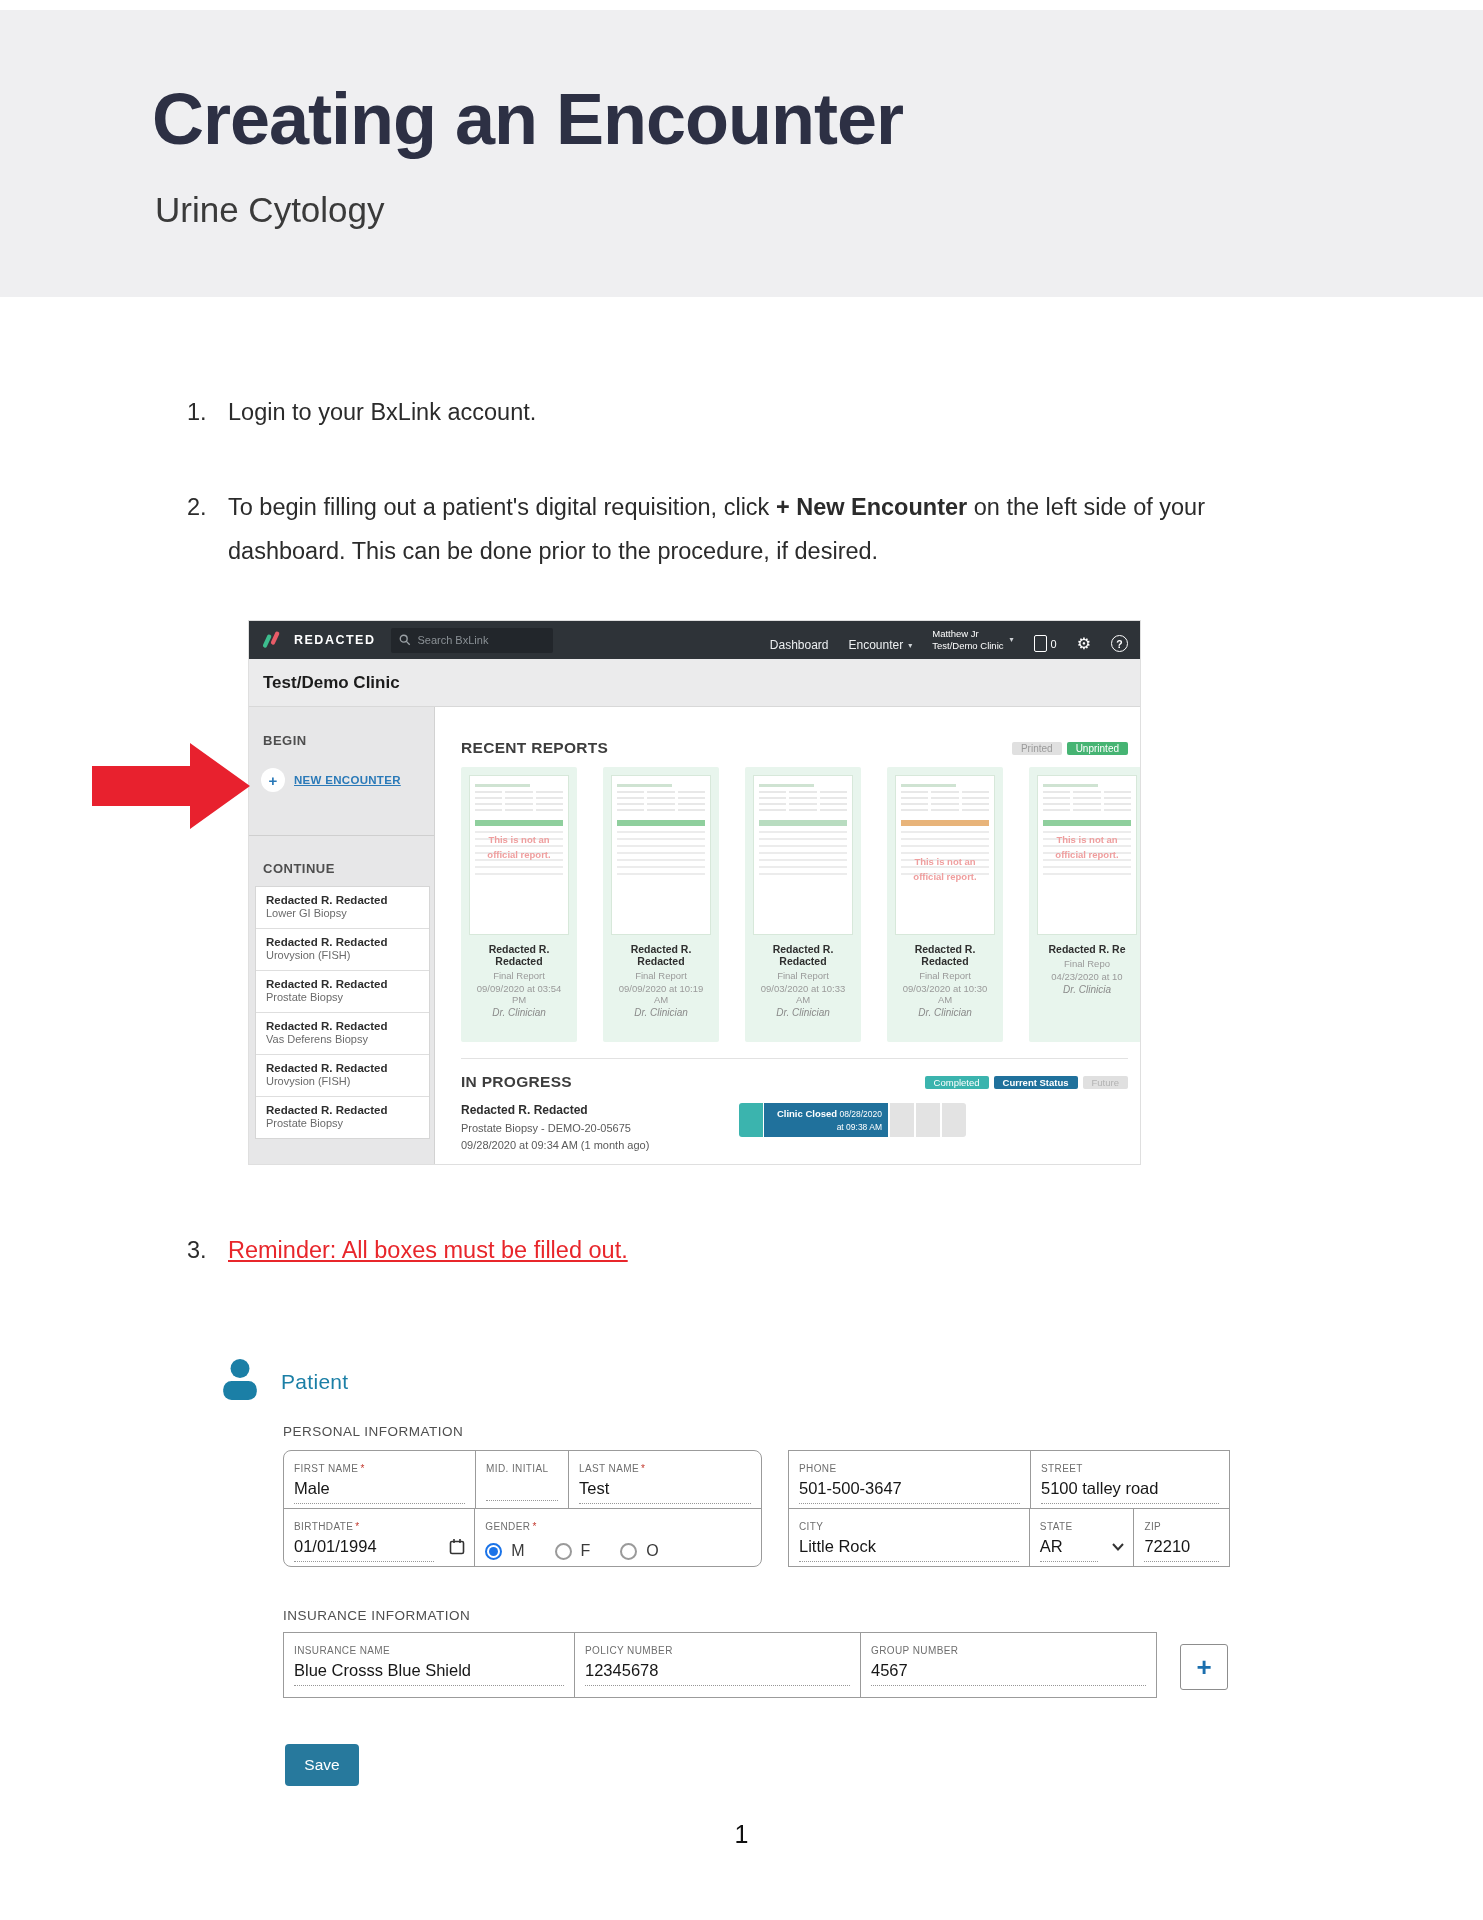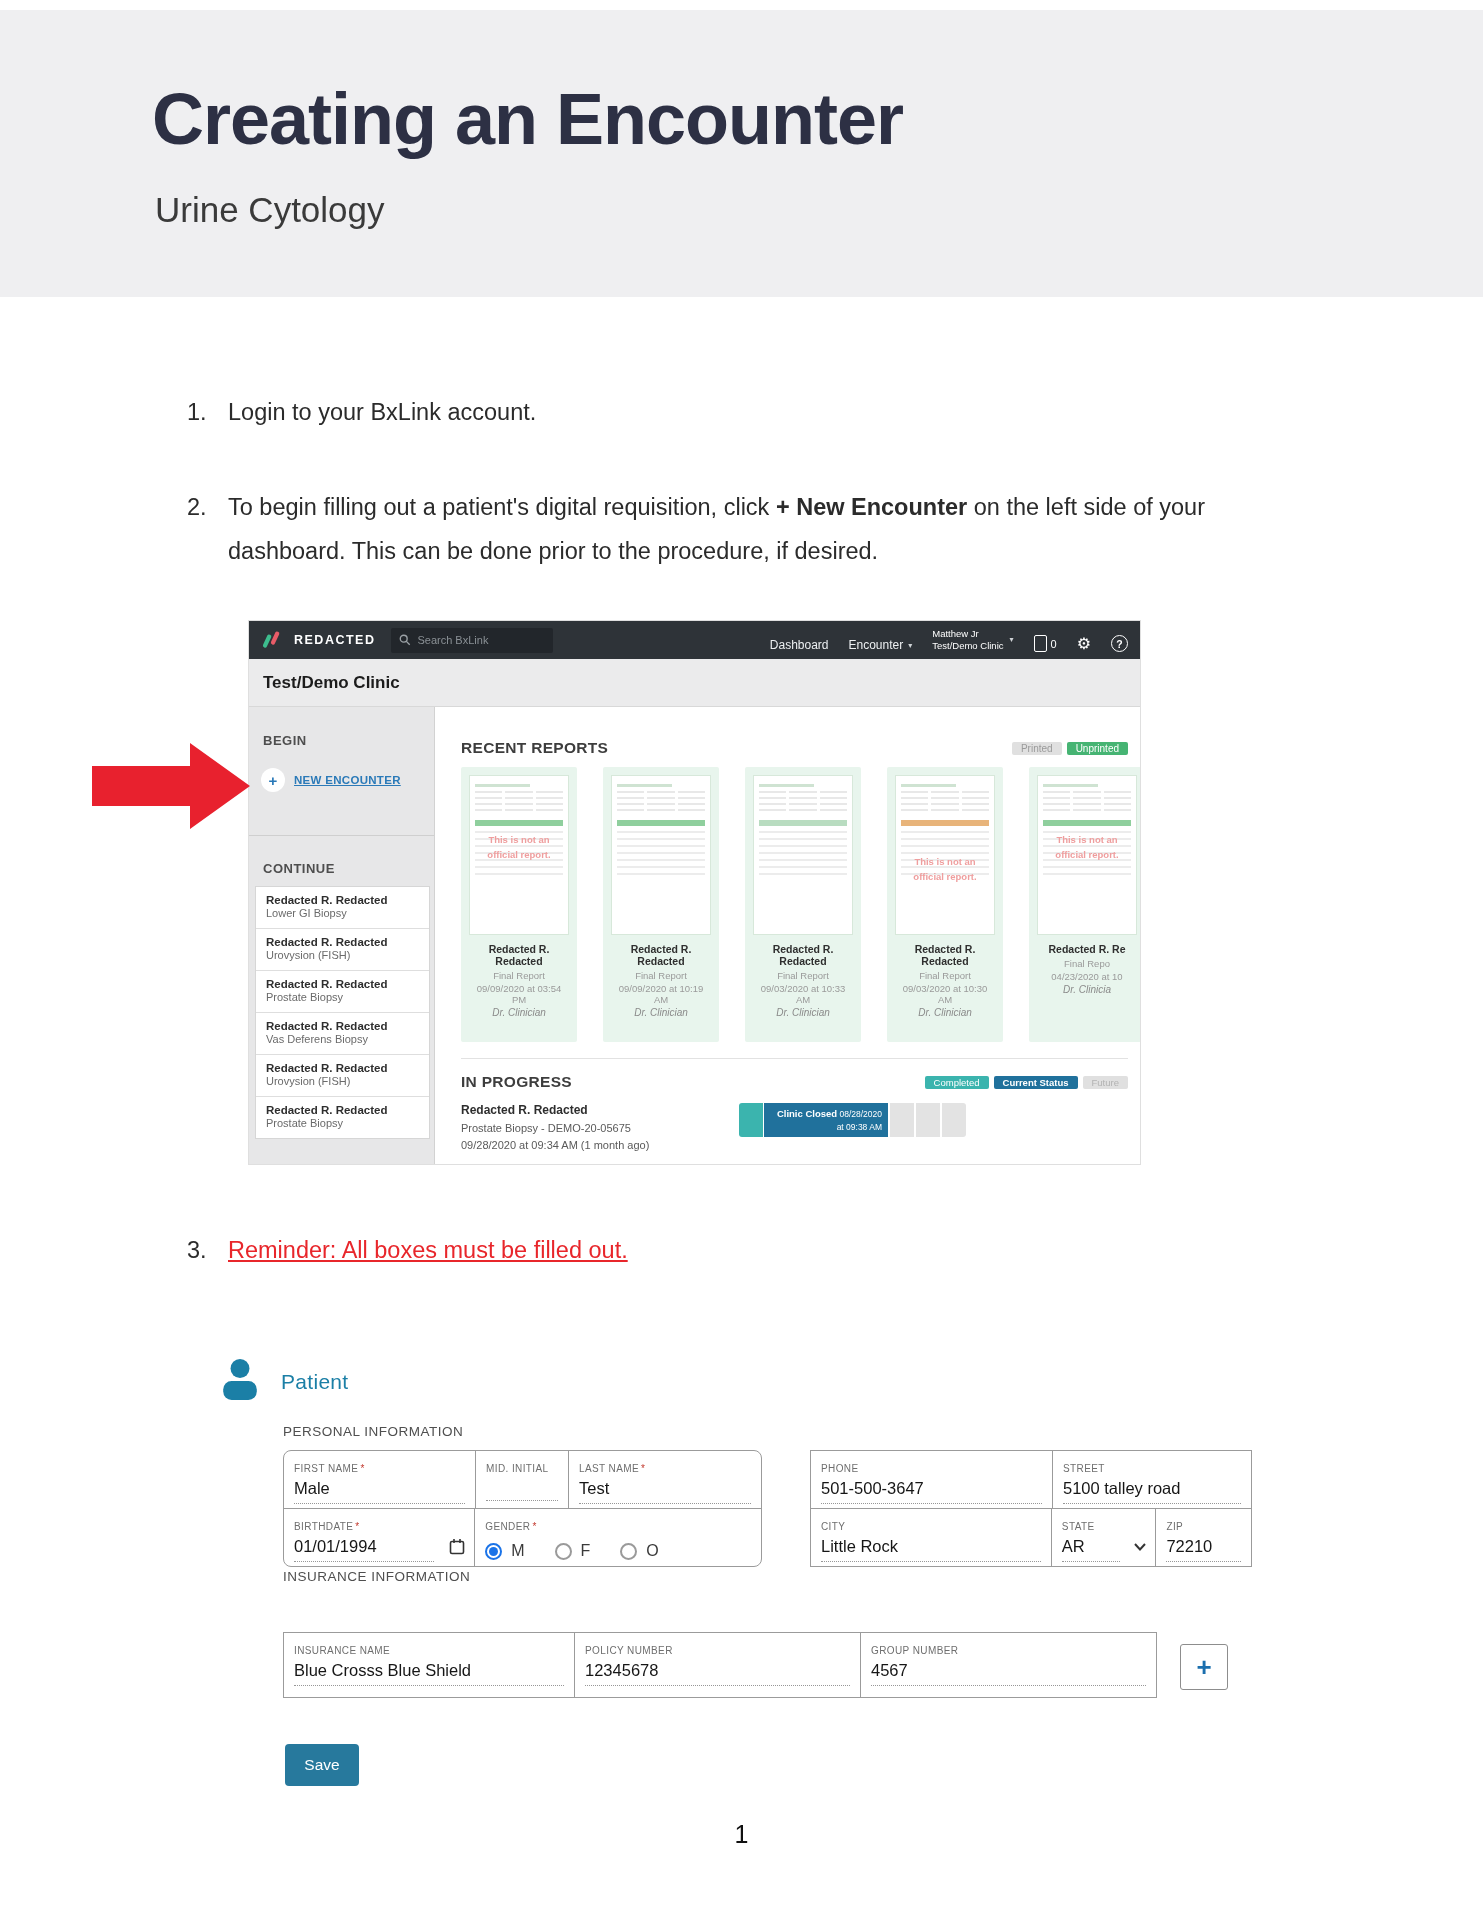--- a/index.html
+++ b/index.html
@@ -396,21 +396,21 @@
             <span class="radio-lab">M</span>
           <span class="radio"></span>
             <span class="radio-lab">F</span>
           <span class="radio"></span>
             <span class="radio-lab">O</span>
         </div>
       </div>
     </div>
   </div>
 
-  <div class="fblock" style="left:810px; top:1450px; width:442px;">
+  <div class="fblock" style="left:788px; top:1450px; width:442px;">
     <div class="frow">
       <div class="fcell" style="width:242px;">
         <span class="flabel">PHONE</span>
         <span class="fvalue">501-500-3647</span>
       </div>
       <div class="fcell last" style="width:198px;">
         <span class="flabel">STREET</span>
         <span class="fvalue">5100 talley road</span>
       </div>
     </div>
@@ -426,21 +426,21 @@
           <polyline points="1,1 6,6.5 11,1" fill="none" stroke="#333" stroke-width="2"></polyline>
         </svg>
       </div>
       <div class="fcell last" style="width:95px;">
         <span class="flabel">ZIP</span>
         <span class="fvalue">72210</span>
       </div>
     </div>
   </div>
 
-  <div class="sec-label" style="left:283px; top:1569px;">INSURANCE INFORMATION</div>
+  <div class="sec-label" style="left:283px; top:1608px;">INSURANCE INFORMATION</div>
 
   <div class="fblock" style="left:283px; top:1632px; width:874px;">
     <div class="frow last">
       <div class="fcell tall" style="width:291px;">
         <span class="flabel">INSURANCE NAME</span>
         <span class="fvalue">Blue Crosss Blue Shield</span>
       </div>
       <div class="fcell tall" style="width:286px;">
         <span class="flabel">POLICY NUMBER</span>
         <span class="fvalue">12345678</span>

